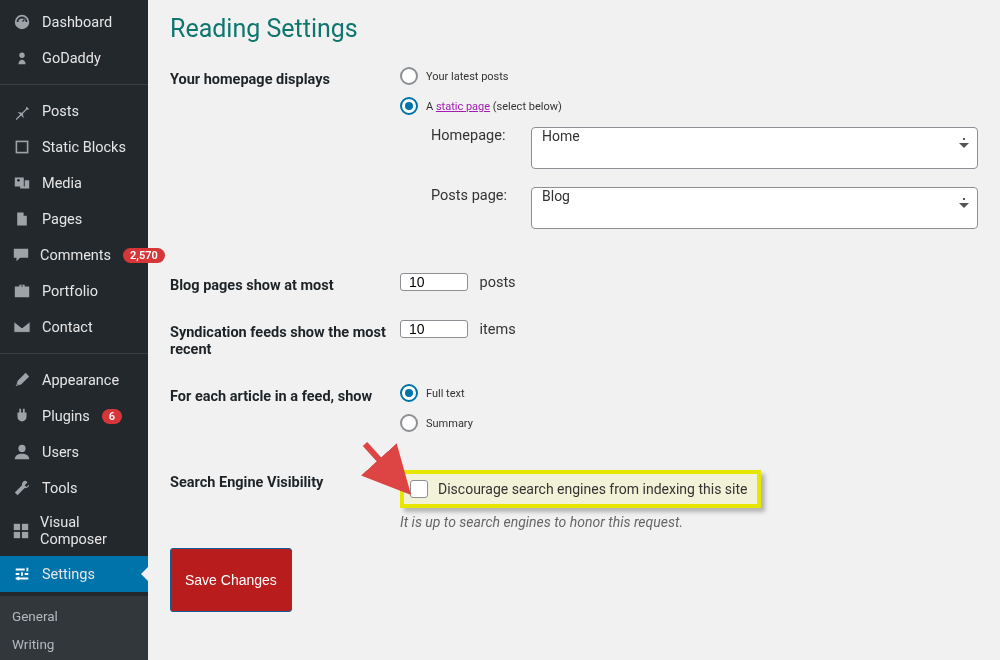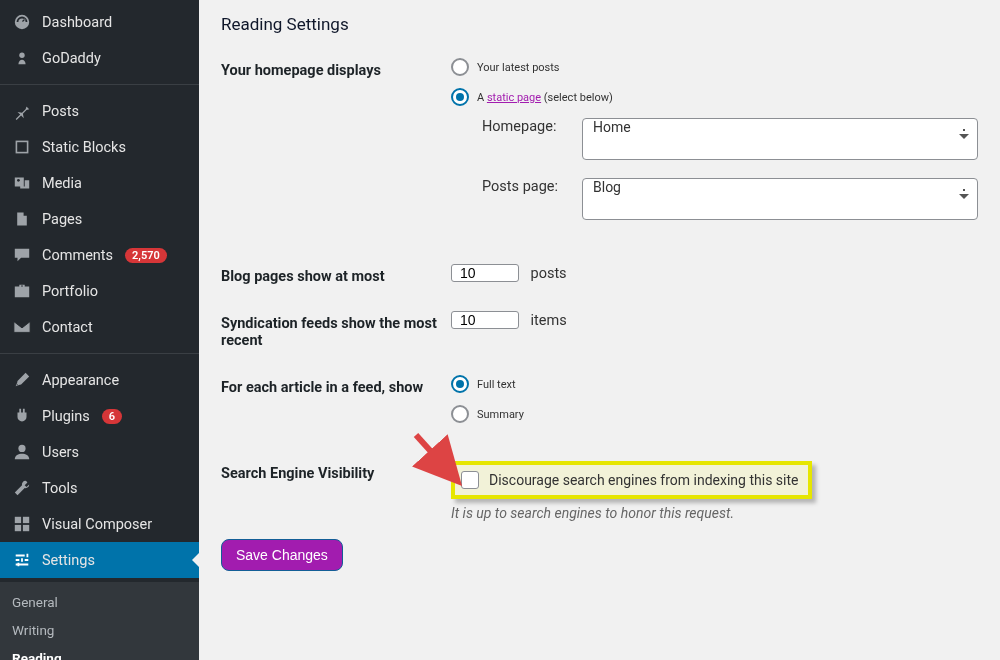--- a/index.html
+++ b/index.html
@@ -8,21 +8,21 @@
     font-size: 14px;
     color: #333;
     background: #f1f1f1;
     width: 1000px;
     height: 660px;
     overflow: hidden;
     display: flex;
   }
   
   .sidebar {
-    width: 199px;
+    width: 148px;
     background: #23282d;
     color: #eee;
     display: flex;
     flex-direction: column;
     font-size: 14.5px;
   }
   .side-group { padding: 4px 0; }
   .side-sep { border-top: 1px solid #3a3f44; margin: 4px 0; }
   .side-item {
     display: flex;
@@ -72,23 +72,23 @@
     cursor:pointer;
   }
   .sub-item.current{ color:#fff; font-weight:700;}
   
   .main{
     flex:1;
     padding:14px 22px 20px 22px;
     overflow:auto;
   }
   h1{
-    font-size:17px;
+    font-size:25px;
     font-weight:400;
-    color:#0f172a;
+    color:#0f766e;
     margin-bottom:24px;
   }
   .form-table{
     width:100%;
   }
   .row{
     display:flex;
     align-items:flex-start;
     margin-bottom:26px;
   }
@@ -151,22 +151,22 @@
     background:rgba(255,255,0,0.10);
     padding:6px 10px 6px 6px;
     display:inline-flex;align-items:center;gap:10px;
     position:relative;
     box-shadow:4px 4px 4px rgba(0,0,0,0.25);
   }
   .note-italic{
     font-style:italic;color:#666;font-size:14px;margin-top:6px;
   }
   .save-btn{
-    background:#a21caf;color:#fff;border:1px solid #135e96;border-radius:8px;
-    padding:7px 14px;font-size:14px;cursor:pointer;
+    background:#b91c1c;color:#fff;border:1px solid #135e96;border-radius:3px;
+    padding:23px 14px;font-size:14px;cursor:pointer;
   }
   
   .arrow{
     position:absolute;
     left:-45px; top:-36px;
     width:60px;height:60px;
     pointer-events:none;
   }
   svg{display:block;}
 </style>

